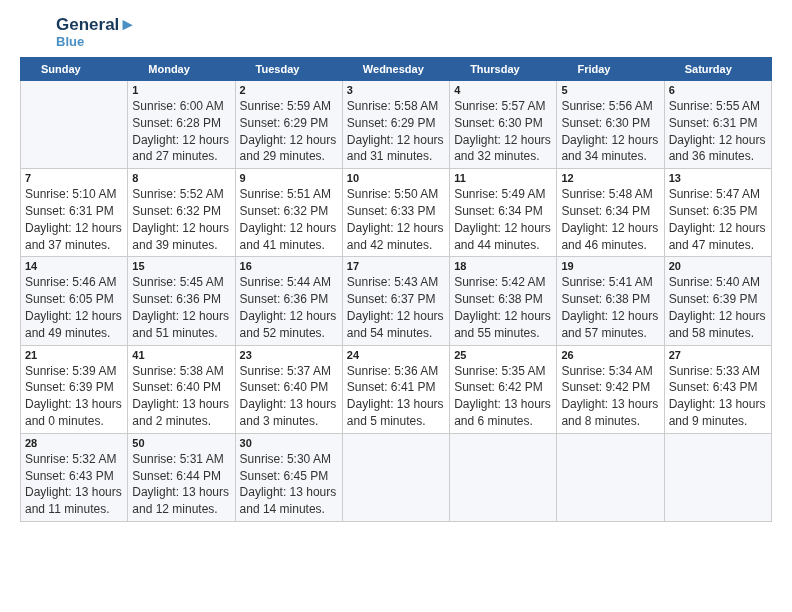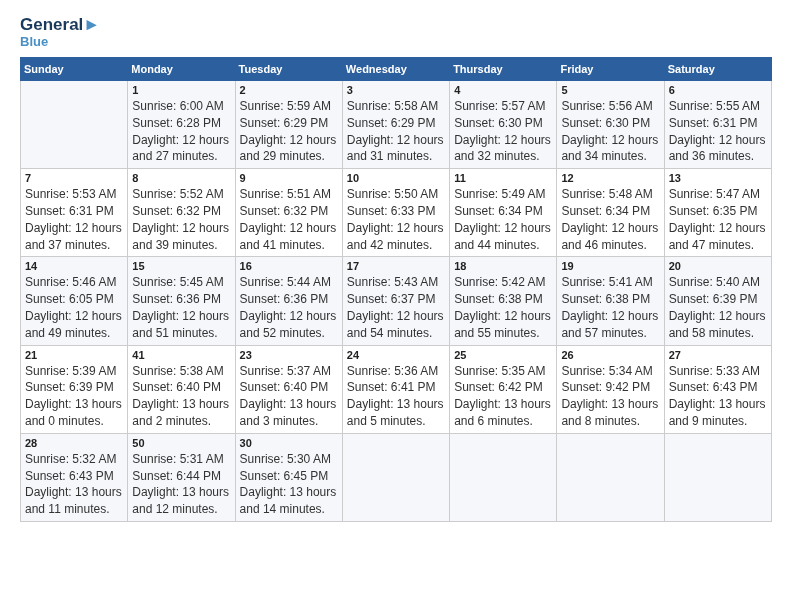--- a/index.html
+++ b/index.html
@@ -19,20 +19,21 @@
     .header {
       display: flex;
       justify-content: space-between;
       align-items: flex-start;
       margin-bottom: 8px;
     }
     .logo {
       display: flex;
       flex-direction: column;
       align-items: flex-start;
+      margin-left: 36px;
     }
     .logo-row {
       display: flex;
       align-items: center;
       gap: 2px;
     }
     .title-block {
       text-align: right;
     }
     .month-title {
@@ -48,21 +49,21 @@
     table {
       width: 100%;
       border-collapse: collapse;
       table-layout: fixed;
     }
     thead tr th {
       background: #2c5f9e;
       color: #fff;
       font-size: 11px;
       font-weight: bold;
-      padding: 5px 3px;
+      padding: 5px 20px;
       text-align: left;
       border: 1px solid #2c5f9e;
     }
     tbody tr td {
       border: 1px solid #ccc;
       vertical-align: top;
       padding: 3px 4px;
       font-size: 9.5px;
       color: #222;
       height: 80px;
@@ -161,21 +162,21 @@
             <span class="day-num">6</span>
             <div class="day-detail">Sunrise: 5:55 AM
 Sunset: 6:31 PM
 Daylight: 12 hours
 and 36 minutes.</div>
           </td>
         </tr>
         <tr>
           <td>
             <span class="day-num">7</span>
-            <div class="day-detail">Sunrise: 5:53 AM
+            <div class="day-detail">Sunrise: 5:10 AM
 Sunset: 6:31 PM
 Daylight: 12 hours
 and 37 minutes.</div>
           </td>
           <td>
             <span class="day-num">8</span>
             <div class="day-detail">Sunrise: 5:52 AM
 Sunset: 6:32 PM
 Daylight: 12 hours
 and 39 minutes.</div>

